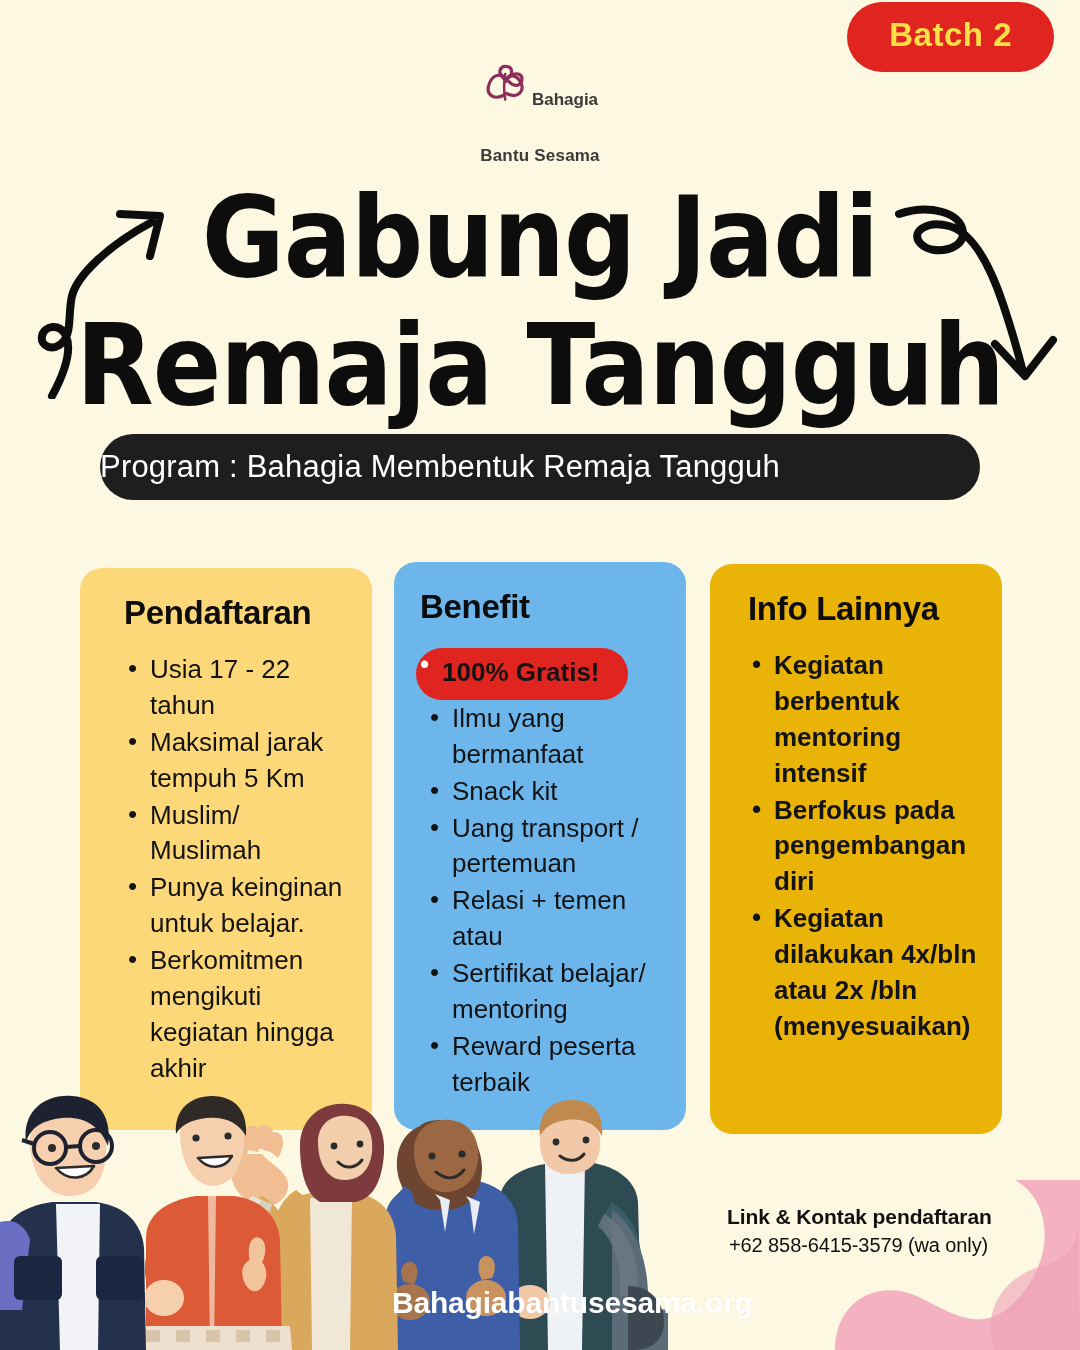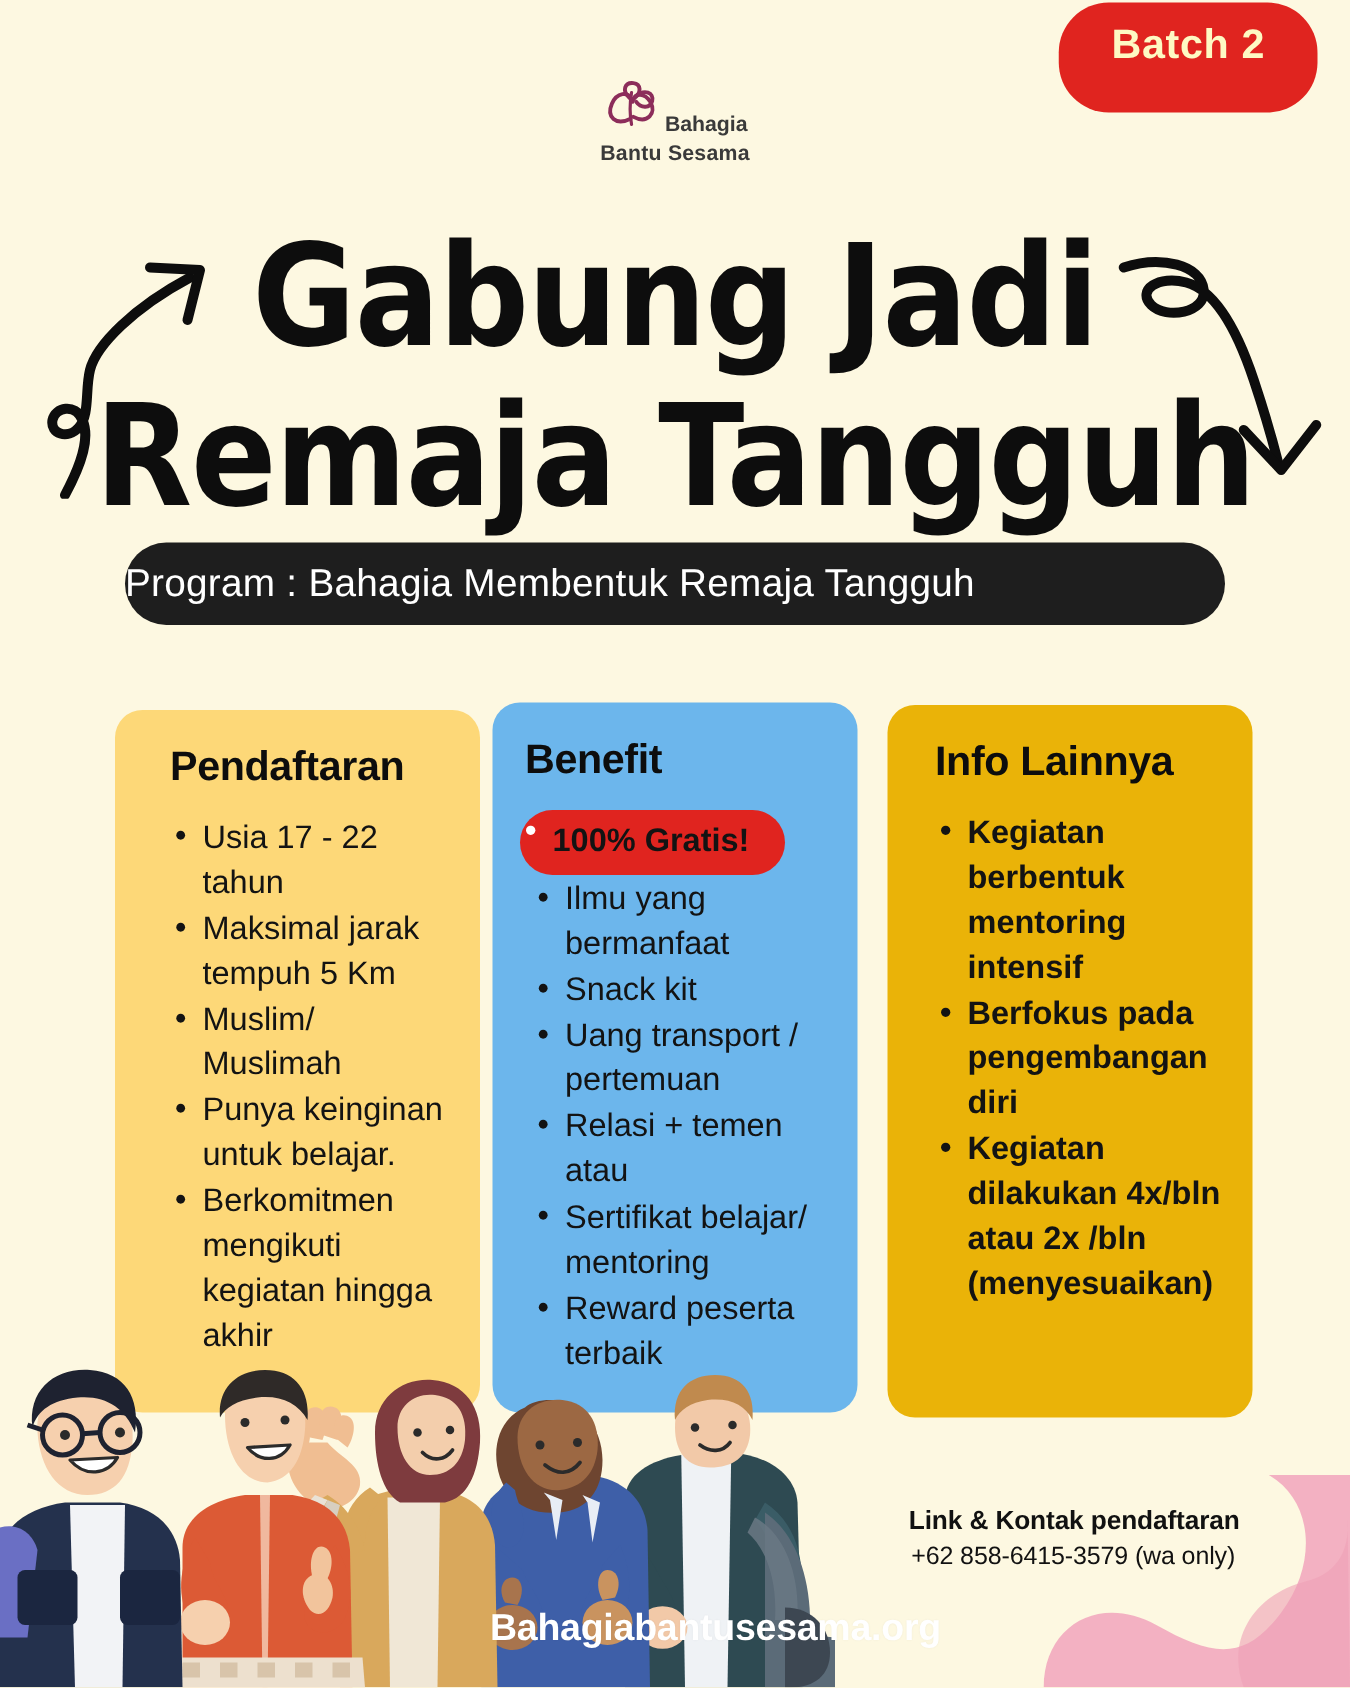--- a/index.html
+++ b/index.html
@@ -34,23 +34,23 @@
     pointer-events: none;
     z-index: 0;
   }
 
   
   .batch-badge {
     position: absolute;
     top: 2px;
     right: 26px;
     background: #E0241F;
-    color: #fef9c3;
+    color: #fde047;
     border-radius: 40px;
-    padding: 14px 42px 36px 42px;
+    padding: 14px 42px 18px 42px;
     font-size: 33px;
     font-weight: bold;
     letter-spacing: 0.5px;
     z-index: 6;
   }
 
   
   .logo-wrap {
     position: absolute;
     top: 62px;
@@ -58,20 +58,21 @@
     width: 1080px;
     display: flex;
     justify-content: center;
     align-items: flex-start;
     z-index: 5;
   }
   .logo-inner {
     display: flex;
     flex-direction: column;
     align-items: center;
+    gap: 33px;
   }
   .logo-row {
     display: flex;
     align-items: flex-end;
     gap: 2px;
   }
   .logo-mark { width: 48px; height: 48px; display: block; }
   .logo-name1 {
     font-size: 17px;
     font-weight: bold;
@@ -147,21 +148,21 @@
   }
 
   
   .cards { position: absolute; top: 0; left: 0; width: 1080px; height: 1350px; z-index: 3; }
 
   .card {
     position: absolute;
     border-radius: 22px;
     padding: 26px 22px 20px 22px;
   }
-  .card.yellow { left: 92px;  top: 568px; width: 292px; height: 562px; background: #FDD878; }
+  .card.yellow { left: 80px;  top: 568px; width: 292px; height: 562px; background: #FDD878; }
   .card.blue   { left: 394px; top: 562px; width: 292px; height: 568px; background: #6CB6EC; }
   .card.green  { left: 710px; top: 564px; width: 292px; height: 570px; background: #eab308; }
 
   .card-title {
     font-size: 33px;
     font-weight: bold;
     color: #0d0d0d;
     letter-spacing: -0.3px;
     margin-bottom: 6px;
   }

